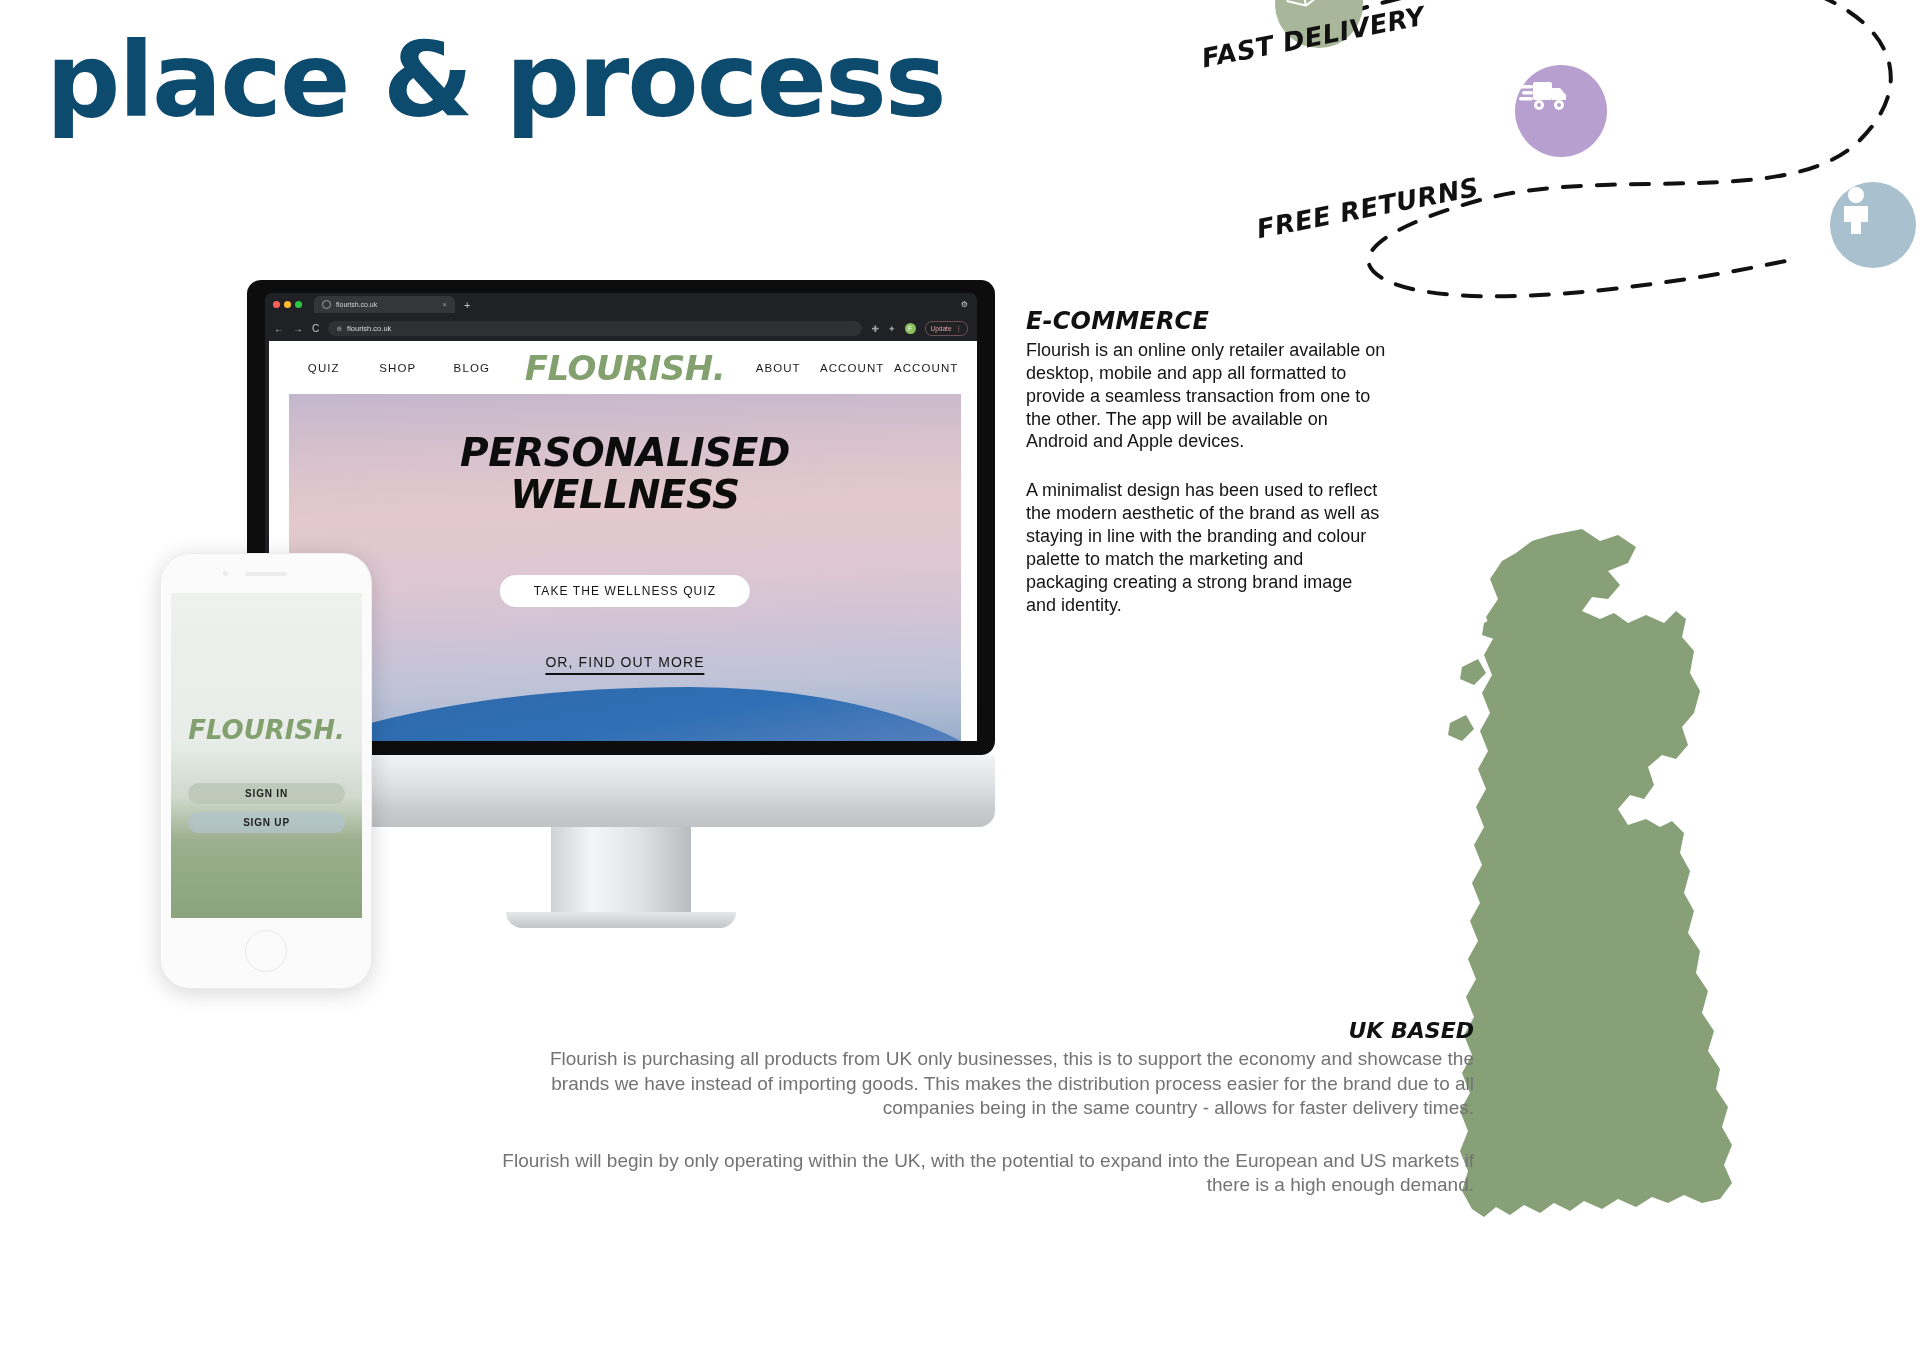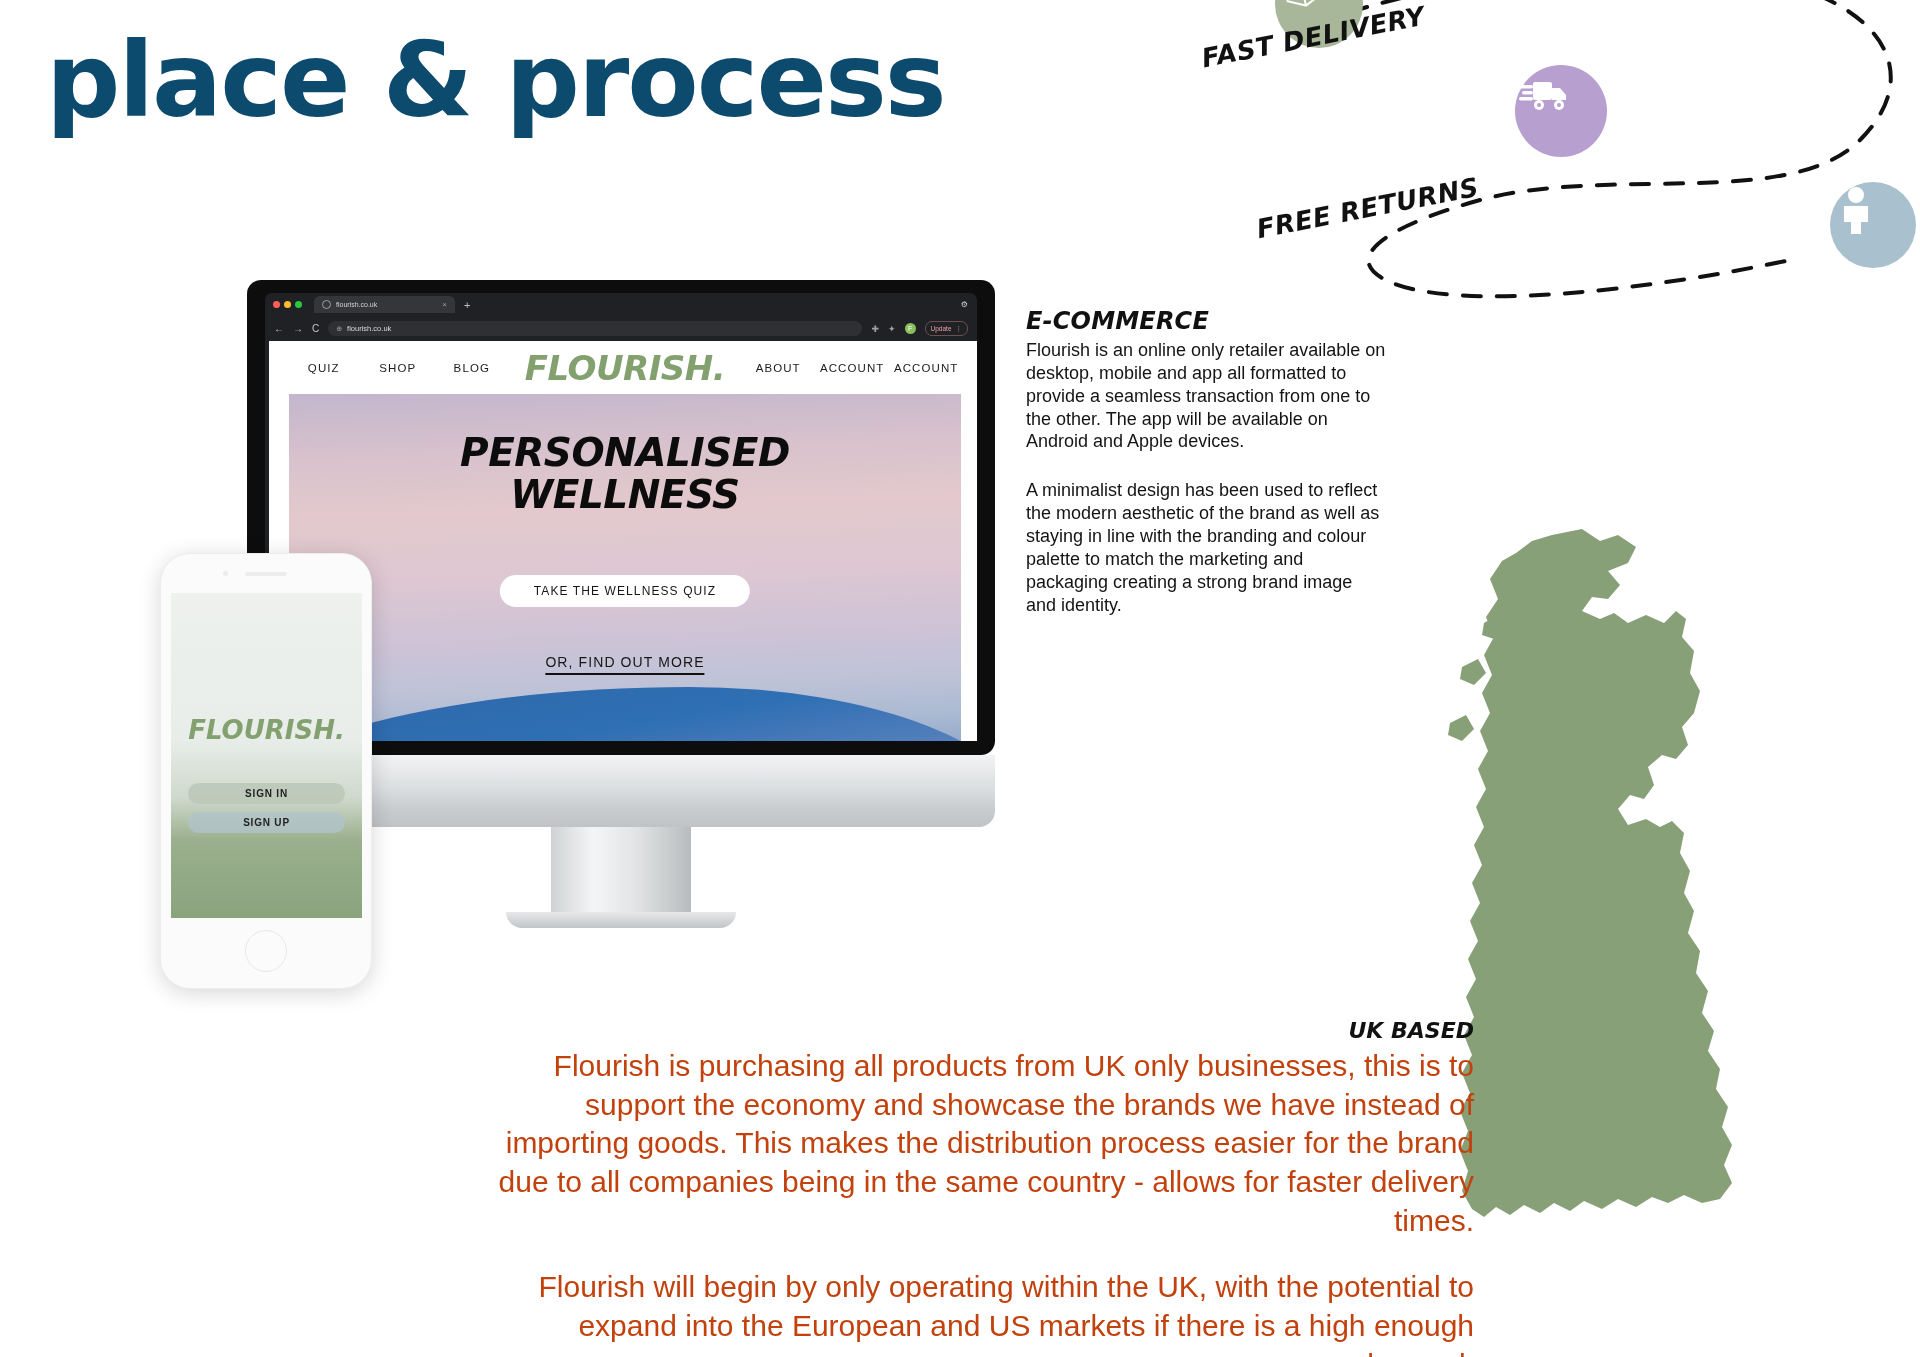--- a/index.html
+++ b/index.html
@@ -123,21 +123,21 @@
   .body-text{font-size:18px;line-height:1.27;color:#141414;}
   #ecom-p2{margin-top:26px;}
 
   
   #uk-map{position:absolute;left:1432px;top:527px;width:420px;height:760px;}
 
   
   #ukbased-col{position:absolute;left:490px;top:1018px;width:984px;text-align:right;}
   #uk-heading{font-family:"DejaVu Sans",sans-serif;font-weight:700;font-style:italic;
     font-size:22px;color:#111;margin-bottom:4px;}
-  .uk-text{font-size:30px;line-height:1.29;color:#c2410c;text-align:right;}
+  .uk-text{font-size:19px;line-height:1.29;color:#737373;text-align:right;}
   #uk-p2{margin-top:28px;}
 </style>
 </head>
 <body>
 
 <div id="page-title">place &amp; process</div>
 
 <div id="delivery-graphic">
   <svg width="700" height="360" viewBox="0 0 700 360">
     <path d="M 120 52 C 260 10, 430 -10, 560 25 C 660 55, 690 120, 630 180

